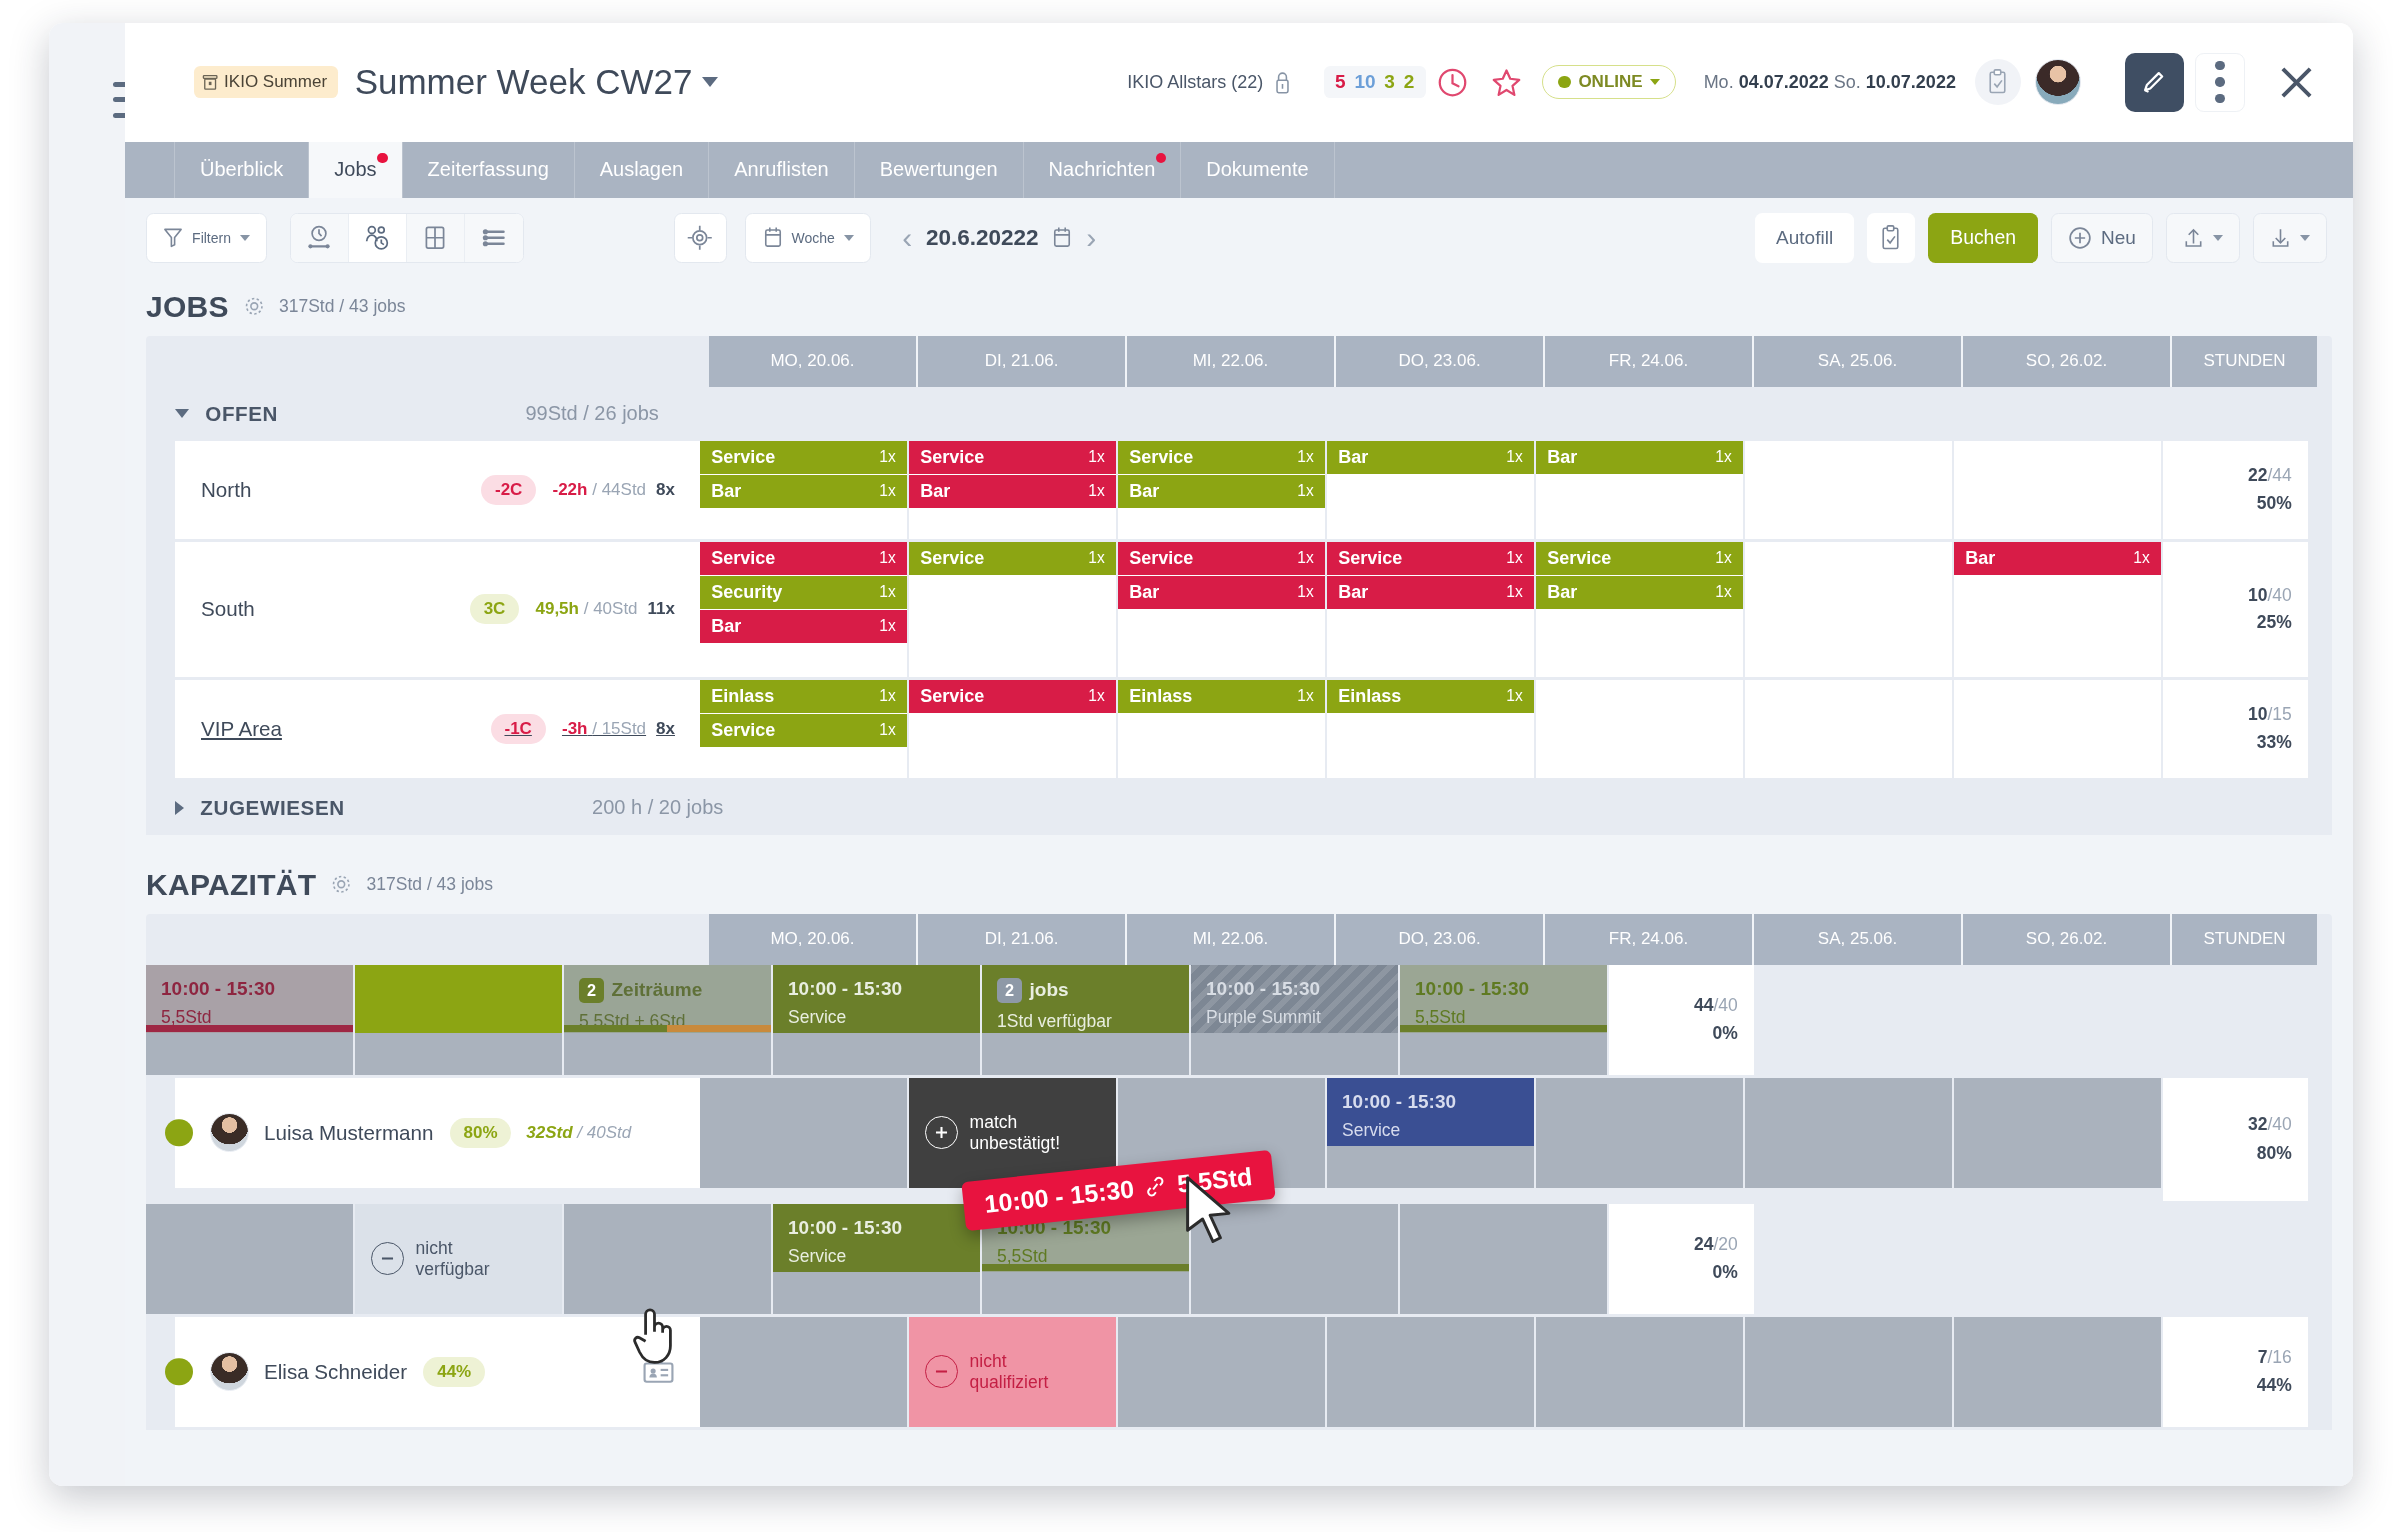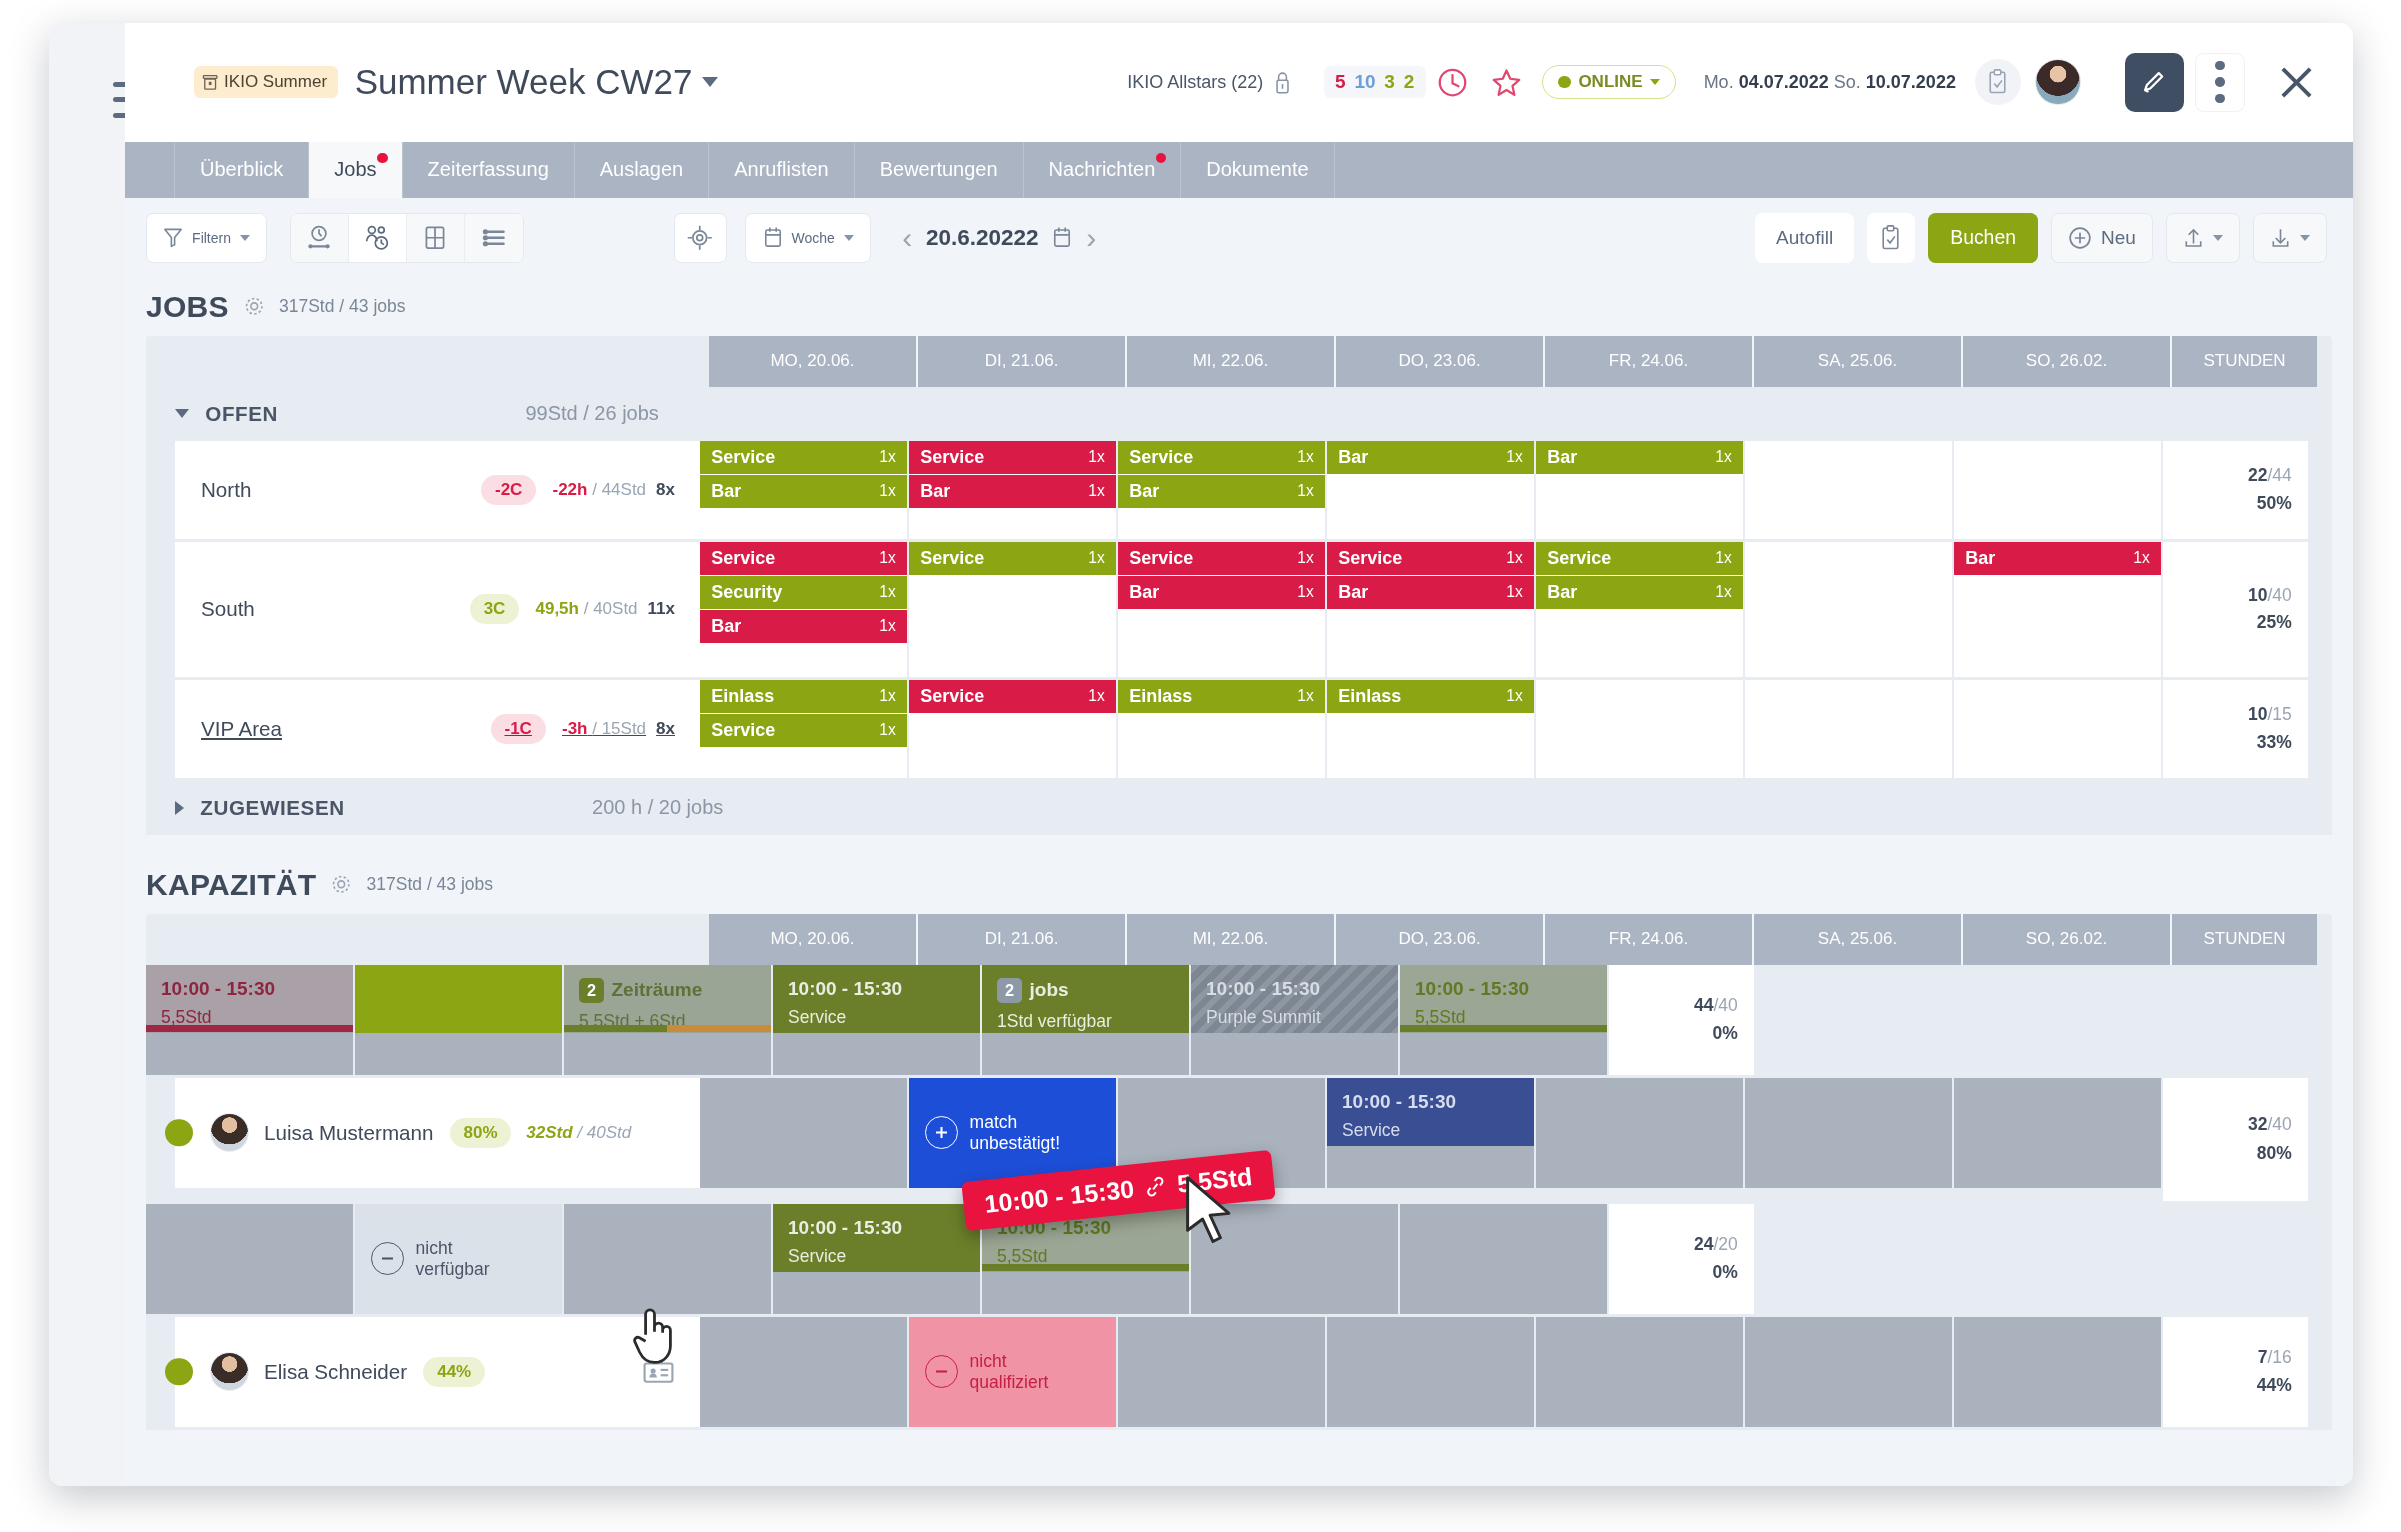--- a/index.html
+++ b/index.html
@@ -810,21 +810,21 @@
           <div class="cap-row">
             <div class="cap-lbl" style="height: 113px;">
               <span class="statusdot"></span>
               <span class="cap-av" style="background: radial-gradient(circle at 50% 30%, rgb(227, 191, 162) 0px, rgb(227, 191, 162) 24%, rgb(58, 44, 38) 25%, rgb(58, 44, 38) 60%, rgb(207, 214, 221) 61%);"></span>
               <span class="cap-name">Luisa Mustermann</span>
               <span class="pill green" style="margin-left:16.3px">80%</span>
               <span class="cap-hours"><span class="g">32Std</span> <span class="mut">/ 40Std</span></span>
             </div>
             <div class="capcell day-col" style="height: 113px;"></div>
             <div class="capcell day-col" style="height: 113px;">
-              <div class="mid" style="background: #1d4ed8; color: rgb(255, 255, 255);">
+              <div class="mid" style="background: #404040; color: rgb(255, 255, 255);">
                 <span class="circ">
                   <svg width="19" height="19" viewBox="0 0 24 24">
                     <line x1="12" y1="5" x2="12" y2="19" stroke="currentColor" stroke-width="2.6"></line>
                     <line x1="5" y1="12" x2="19" y2="12" stroke="currentColor" stroke-width="2.6"></line>
                   </svg>
                 </span>
                 <span class="txt"><span class="l1">match</span><br><span class="l2">unbestätigt!</span></span>
               </div>
             </div>
             <div class="capcell day-col" style="height: 113px;"></div>

